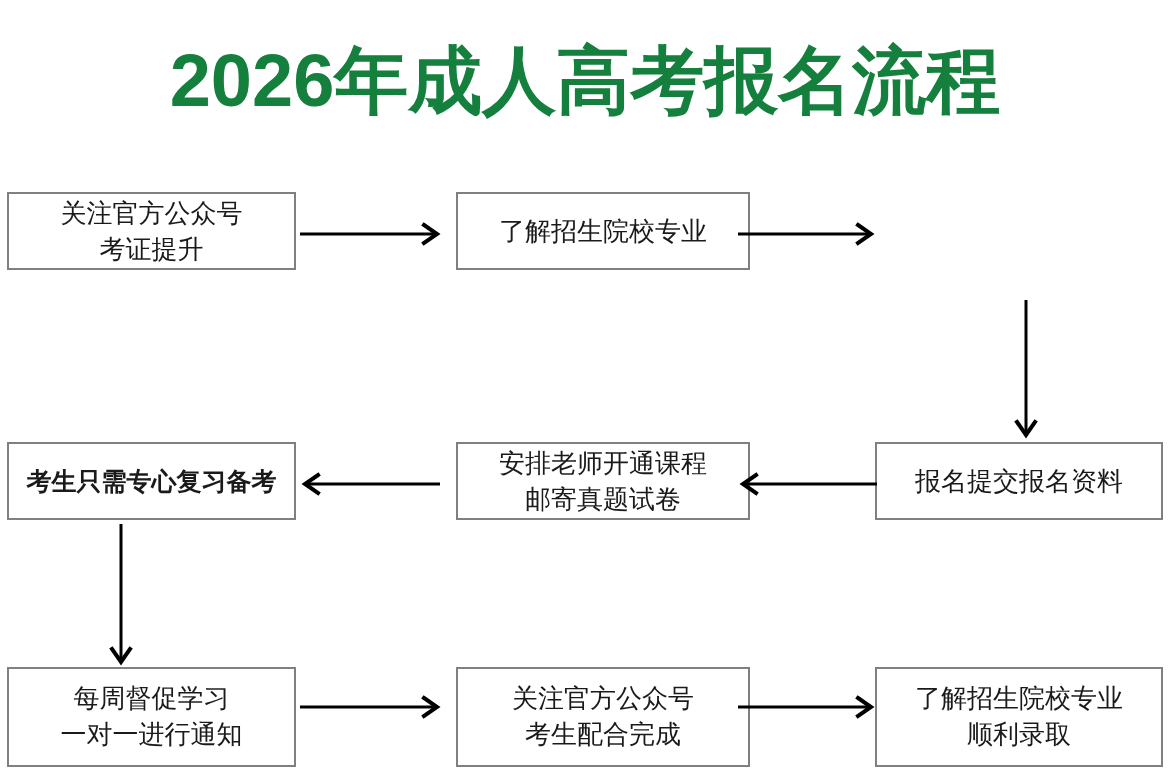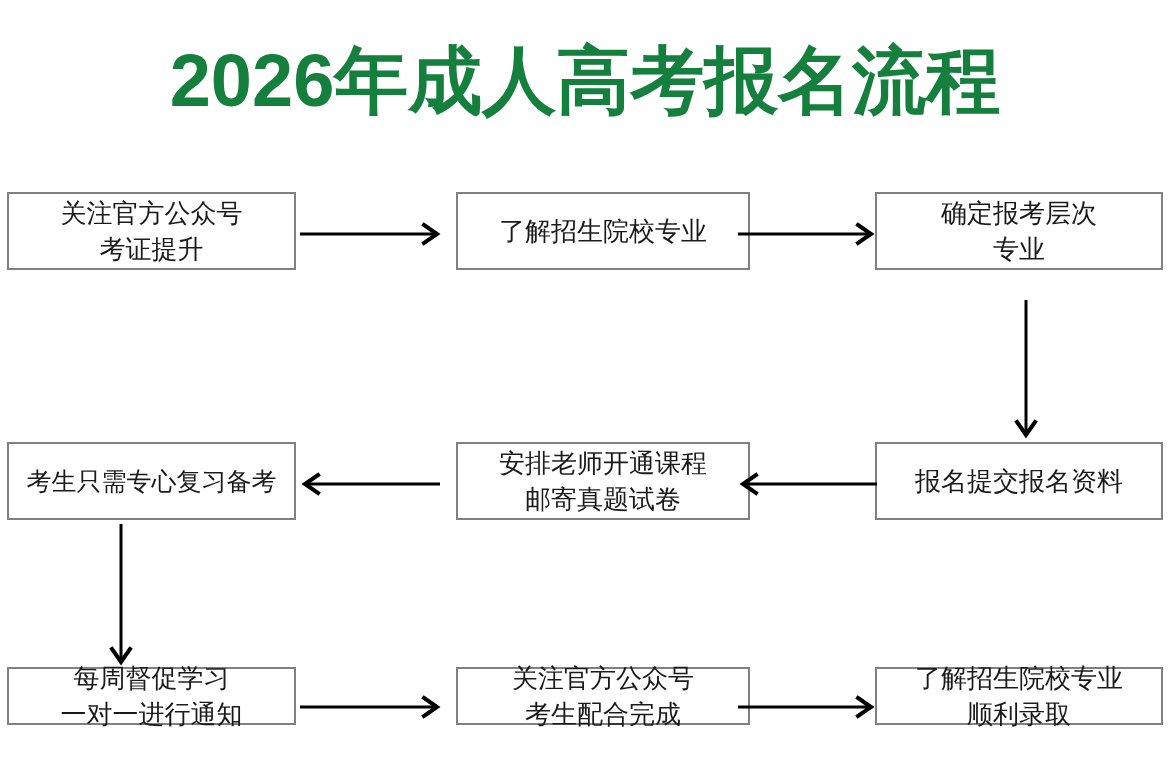--- a/index.html
+++ b/index.html
@@ -48,31 +48,32 @@
     font-size: 26px;
     line-height: 36px;
     white-space: nowrap;
   }
   .node .line {
     display: block;
     text-align: center;
   }
   .node.tight {
     font-size: 25px;
+    font-weight: bold;
   }
 
   
   .col1 { left: 7px;   width: 289px; }
   .col2 { left: 456px; width: 294px; }
   .col3 { left: 875px; width: 288px; }
 
   
   .row1 { top: 192px; height: 78px; }
   .row2 { top: 442px; height: 78px; }
-  .row3 { top: 667px; height: 58px; }
+  .row3 { top: 667px; height: 100px; font-family: Liberation Serif, serif; }
 
   
   .arrow {
     position: absolute;
   }
   .arrow svg {
     display: block;
     overflow: visible;
   }
   .arrow svg path,
@@ -98,24 +99,20 @@
 
   <div class="node col1 row1">
     <span class="line">关注官方公众号</span>
     <span class="line">考证提升</span>
   </div>
 
   <div class="node col2 row1">
     <span class="line">了解招生院校专业</span>
   </div>
 
-  <div class="node col3 row1">
-    <span class="line">确定报考层次</span>
-    <span class="line">专业</span>
-  </div>
 
   <div class="node col1 row2 tight">
     <span class="line">考生只需专心复习备考</span>
   </div>
 
   <div class="node col2 row2">
     <span class="line">安排老师开通课程</span>
     <span class="line">邮寄真题试卷</span>
   </div>
 

